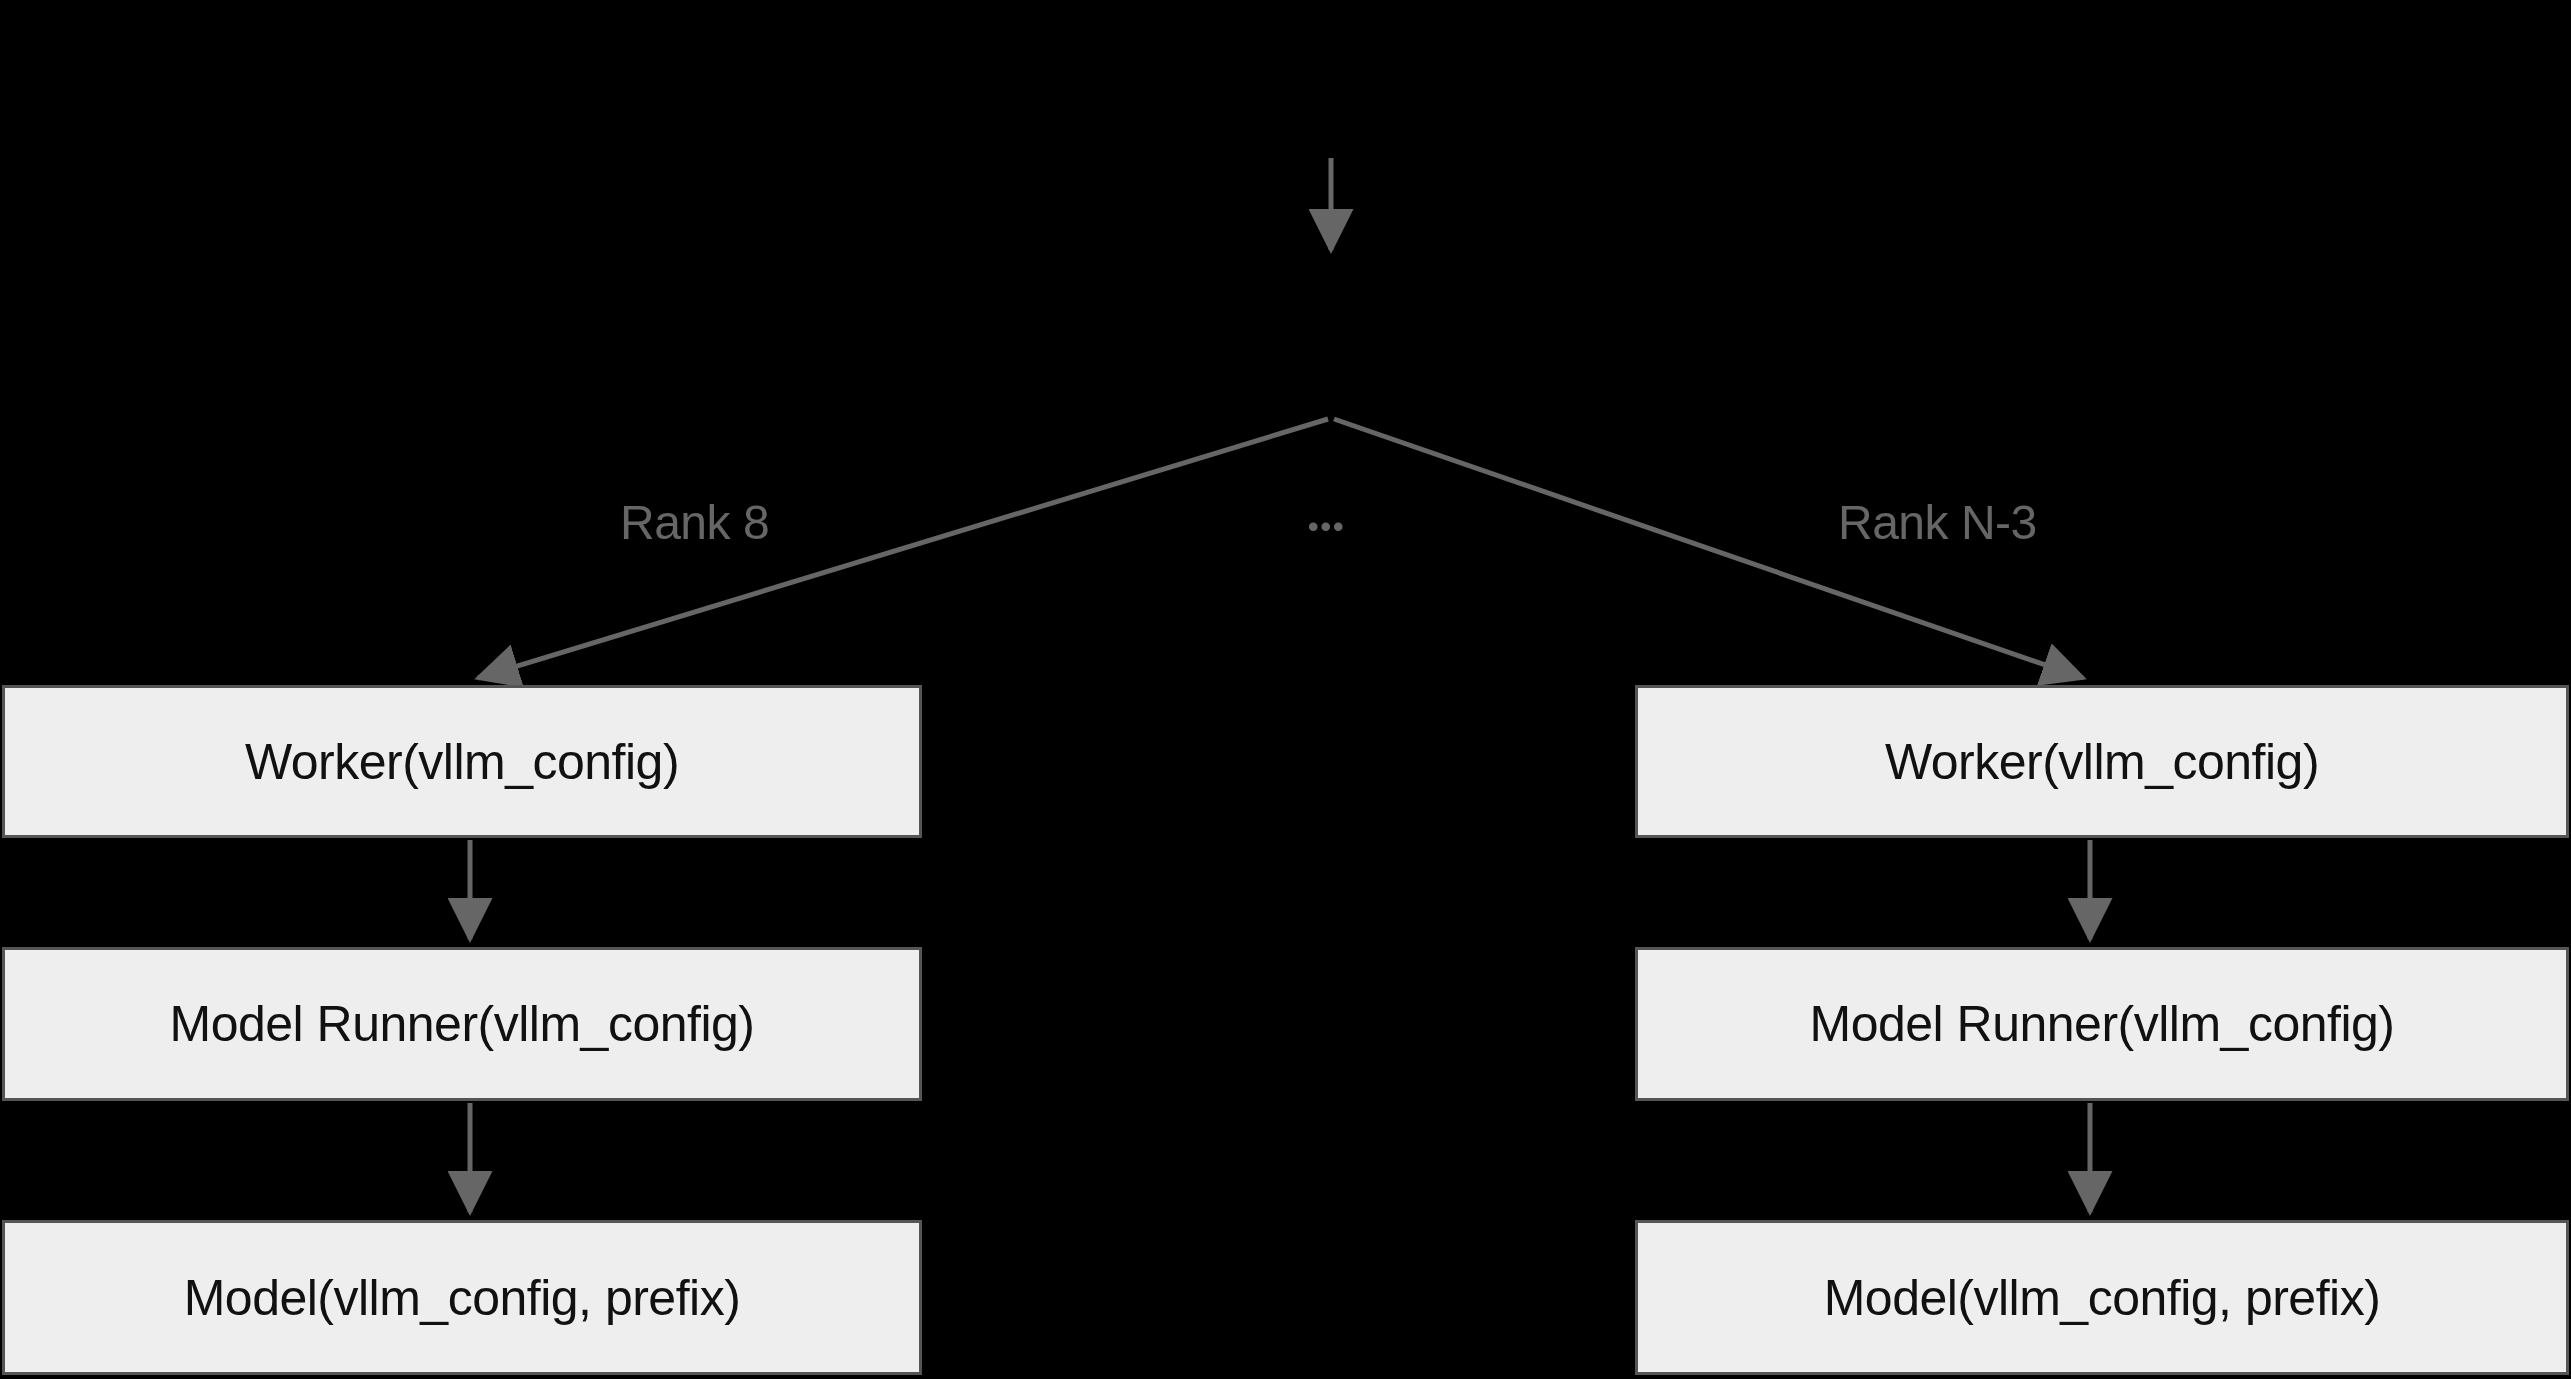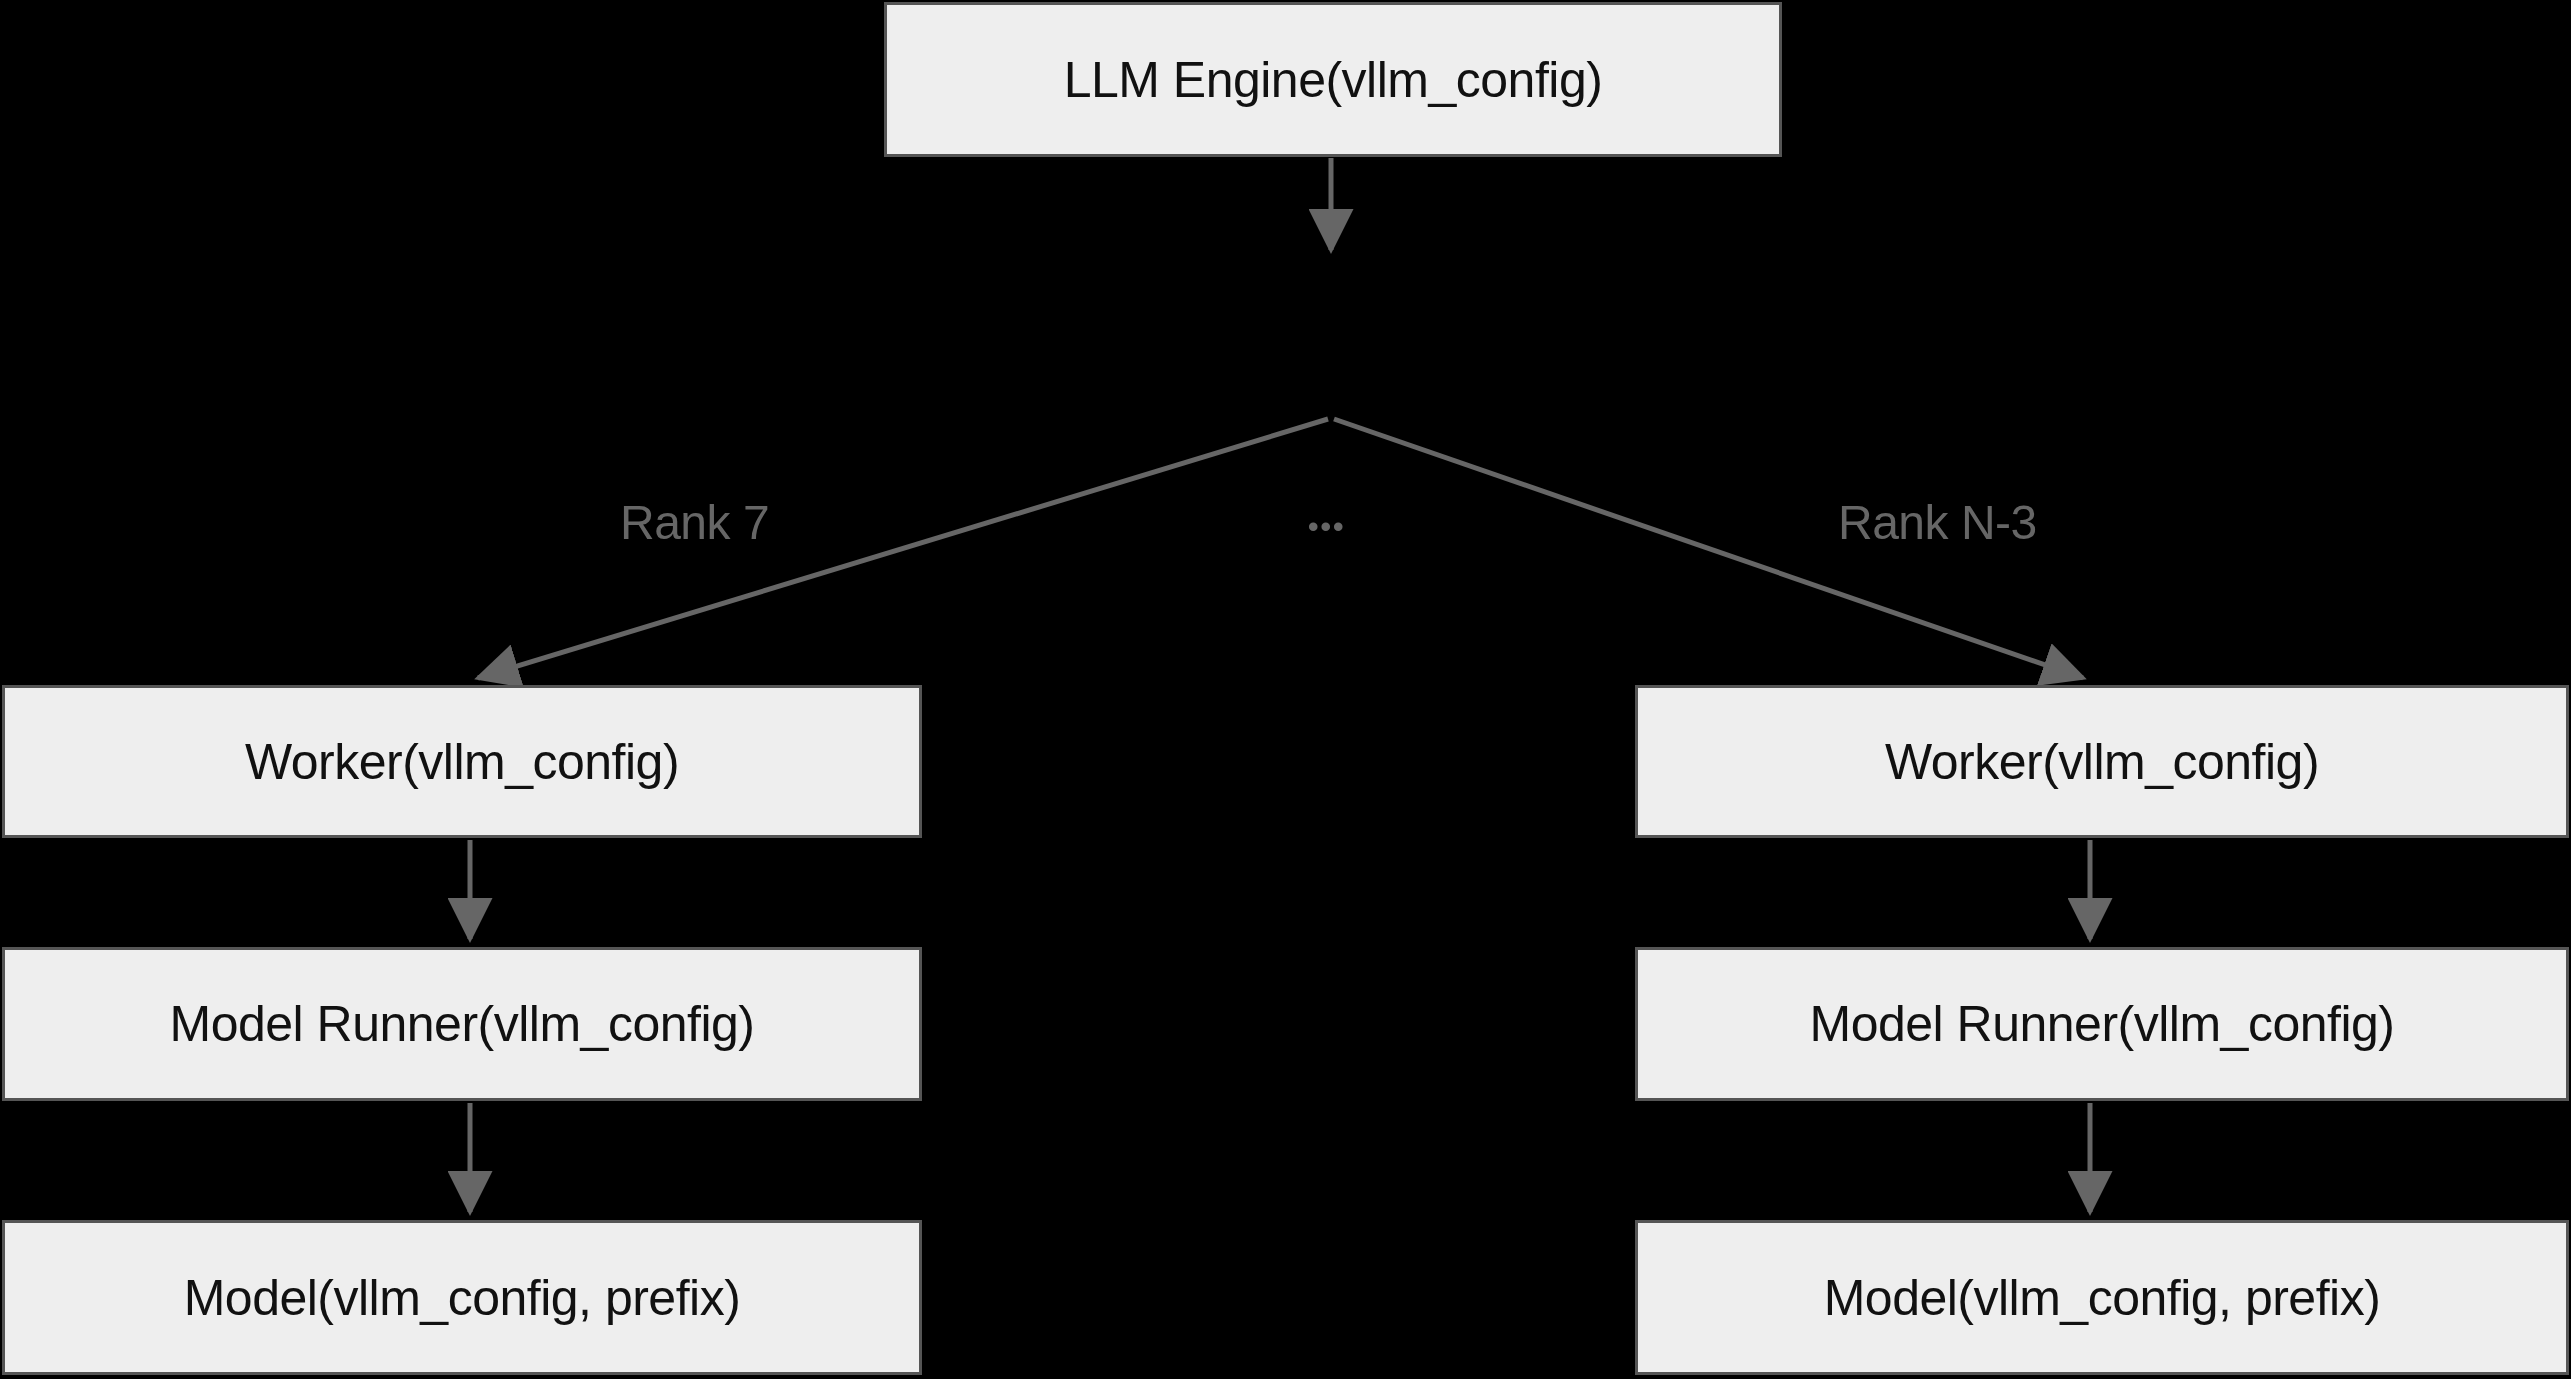--- a/index.html
+++ b/index.html
@@ -75,27 +75,24 @@
 
     <line x1="470" y1="840" x2="470" y2="939" stroke="#666666" stroke-width="5" marker-end="url(#arrowhead)"></line>
 
     <line x1="2090" y1="840" x2="2090" y2="939" stroke="#666666" stroke-width="5" marker-end="url(#arrowhead)"></line>
 
     <line x1="470" y1="1103" x2="470" y2="1212" stroke="#666666" stroke-width="5" marker-end="url(#arrowhead)"></line>
 
     <line x1="2090" y1="1103" x2="2090" y2="1212" stroke="#666666" stroke-width="5" marker-end="url(#arrowhead)"></line>
   </svg>
 
-  <div class="node-box" style="left:884px; top:2px; width:898px; height:155px;">
-    <span>LLM Engine(vllm_config)</span>
-  </div>
 
 
   <div class="edge-label" style="left:620px; top:495px;">
-    <span>Rank 7</span>
+    <span>Rank 8</span>
   </div>
 
   <div class="dots-label" style="left:1308px; top:512px; font-size:30px;">
     <span>•••</span>
   </div>
 
   <div class="edge-label" style="left:1838px; top:495px;">
     <span>Rank N-3</span>
   </div>
 

